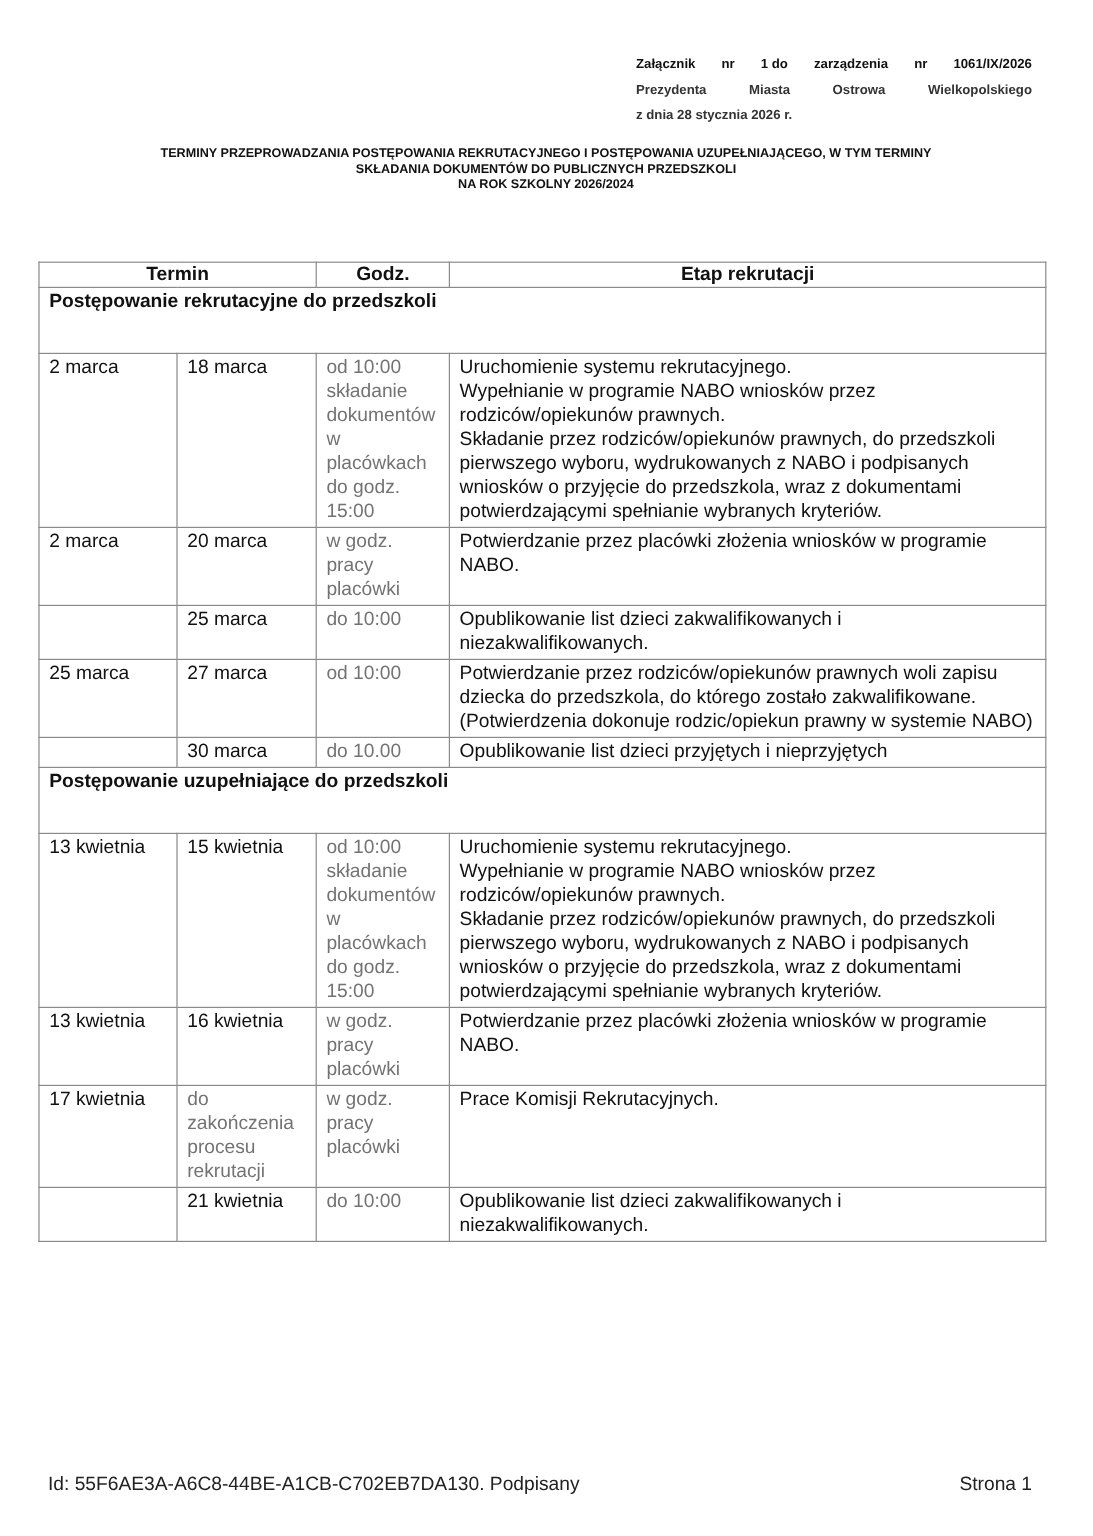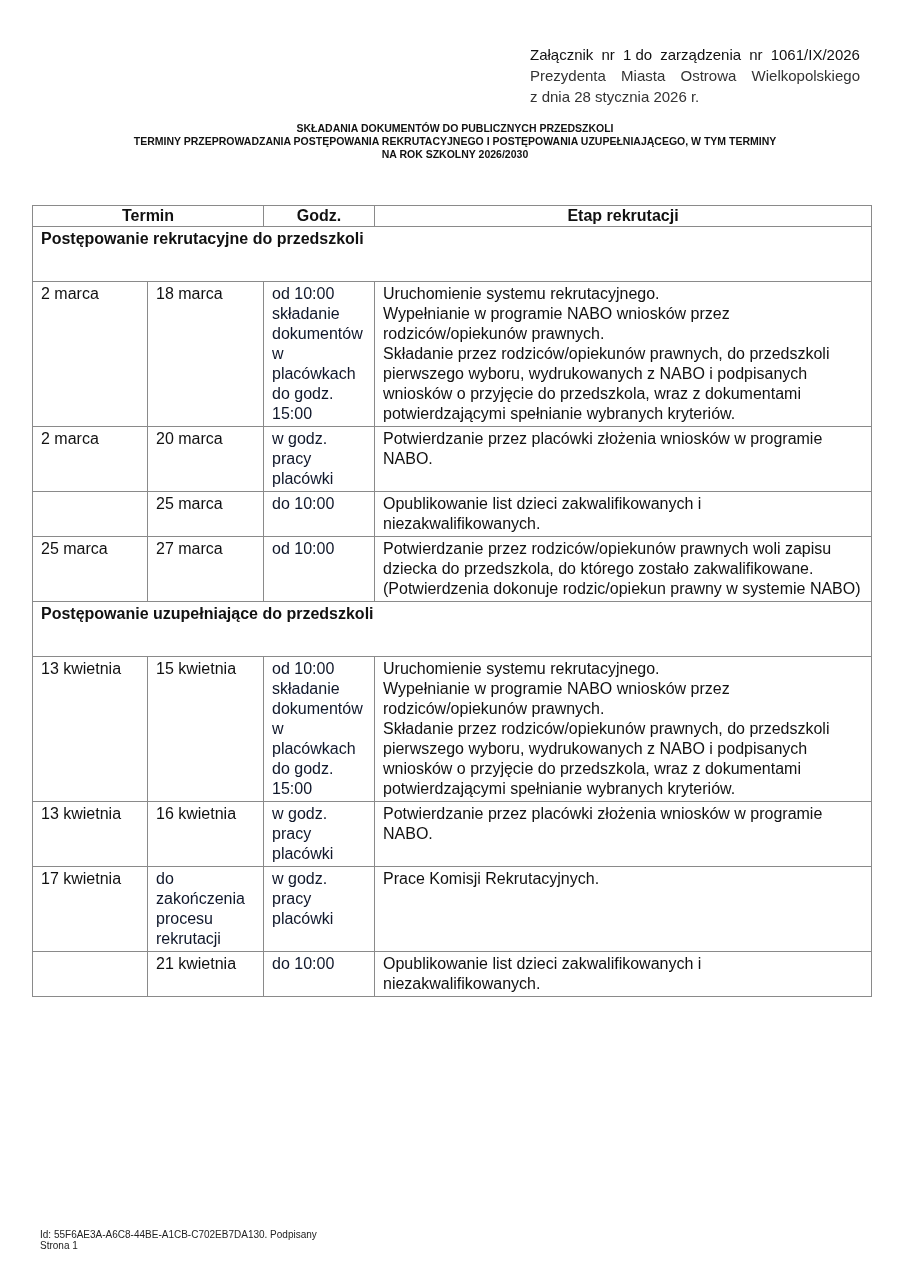--- a/index.html
+++ b/index.html
@@ -2,52 +2,52 @@
 <html><head>
   <meta charset="utf-8">
   <style>
     html, body { margin: 0; padding: 0; background: #ffffff; }
     body {
       width: 911px; height: 1280px; position: relative; overflow: hidden;
       font-family: "Liberation Sans", sans-serif; color: #111;
     }
     .annex {
       position: absolute; left: 530px; top: 44px; width: 330px;
-      font-size: 15px; color: #333; line-height: 21px;
+      font-size: 11px; color: #333; line-height: 21px; font-weight: bold;
     }
     .annex .line { display: flex; justify-content: space-between; }
     .annex .line.first { color: #111; }
     .annex .line.last { justify-content: flex-start; }
     .title {
       position: absolute; left: 40px; top: 122px; width: 830px;
       text-align: center; font-weight: bold; font-size: 10.5px; line-height: 13px;
       color: #111;
     }
     table.sched {
-      position: absolute; left: 32px; top: 205px; width: 839px;
+      position: absolute; left: 32px; top: 218px; width: 839px;
       border-collapse: collapse; table-layout: fixed;
     }
     table.sched td, table.sched th {
       border: 1.5px solid #8a8a8a; vertical-align: top;
       padding: 2px 8px; font-size: 16px; line-height: 20px;
     }
     table.sched th { font-weight: bold; text-align: center; padding: 0 4px; line-height: 20px; }
     col.c-od { width: 115px; }
     col.c-do { width: 116px; }
     col.c-godz { width: 111px; }
     col.c-etap { width: 497px; }
-    td.small { font-size: 12px; line-height: 14px; color: #0f172a; padding: 3px 6px; }
+    td.small { font-size: 12px; line-height: 14px; color: #737373; padding: 3px 6px; }
     td.section {
       font-weight: bold; height: 50px; vertical-align: middle;
       padding-top: 8px;
     }
     td.etap div { margin: 0; }
     .footer {
       position: absolute; left: 40px; top: 1229px; width: 820px;
-      display: flex; justify-content: space-between; font-size: 10px; color: #222; flex-direction: column;
+      display: flex; justify-content: space-between; font-size: 16px; color: #222;
     }
   </style>
 </head>
 <body>
 
 <div class="annex">
   <div class="line first">
     <span>Załącznik</span>
     <span>nr</span>
     <span>1 do</span>
@@ -58,23 +58,23 @@
   <div class="line">
     <span>Prezydenta</span>
     <span>Miasta</span>
     <span>Ostrowa</span>
     <span>Wielkopolskiego</span>
   </div>
   <div class="line last">z dnia 28 stycznia 2026 r.</div>
 </div>
 
 <div class="title">
+  <div>TERMINY PRZEPROWADZANIA POSTĘPOWANIA REKRUTACYJNEGO I POSTĘPOWANIA UZUPEŁNIAJĄCEGO, W TYM TERMINY</div>
   <div>SKŁADANIA DOKUMENTÓW DO PUBLICZNYCH PRZEDSZKOLI</div>
-  <div>TERMINY PRZEPROWADZANIA POSTĘPOWANIA REKRUTACYJNEGO I POSTĘPOWANIA UZUPEŁNIAJĄCEGO, W TYM TERMINY</div>
-  <div>NA ROK SZKOLNY 2026/2030</div>
+  <div>NA ROK SZKOLNY 2026/2024</div>
 </div>
 
 <table class="sched">
   <colgroup>
     <col class="c-od">
       <col class="c-do">
       <col class="c-godz">
       <col class="c-etap">
   </colgroup>
   <thead>
@@ -131,20 +131,30 @@
         <td>27 marca</td>
         <td class="small">
           <div>od 10:00</div>
         </td>
         <td class="etap">
           <div>Potwierdzanie przez rodziców/opiekunów prawnych woli zapisu dziecka do przedszkola, do którego zostało zakwalifikowane.</div>
           <div>(Potwierdzenia dokonuje rodzic/opiekun prawny w systemie NABO)</div>
         </td>
       </tr>
       <tr>
+        <td></td>
+        <td>30 marca</td>
+        <td class="small">
+          <div>do 10.00</div>
+        </td>
+        <td class="etap">
+          <div>Opublikowanie list dzieci przyjętych i nieprzyjętych</div>
+        </td>
+      </tr>
+      <tr>
         <td colspan="4" class="section">Postępowanie uzupełniające do przedszkoli</td>
       </tr>
       <tr>
         <td>13 kwietnia</td>
         <td>15 kwietnia</td>
         <td class="small">
           <div>od 10:00</div>
           <div>składanie</div>
           <div>dokumentów</div>
           <div>w placówkach</div>

